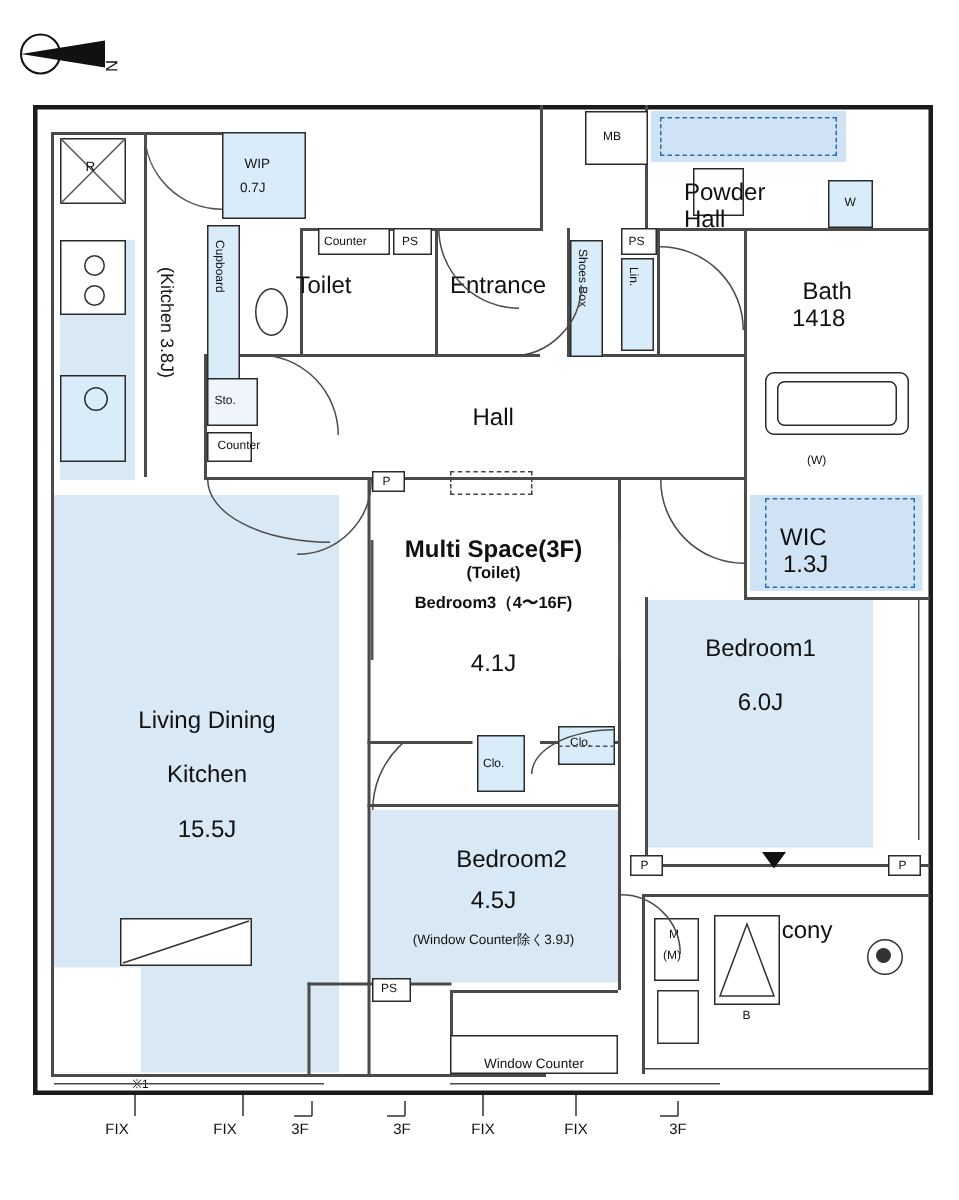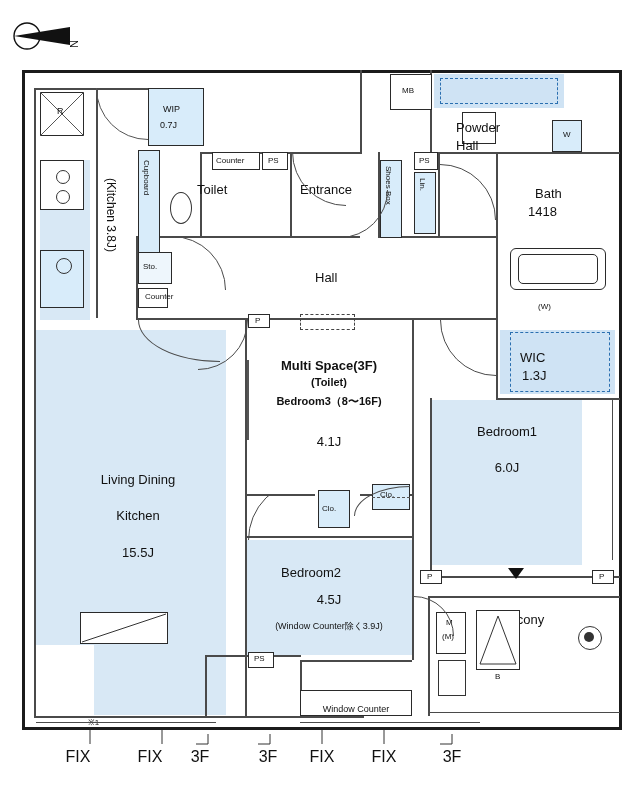--- a/index.html
+++ b/index.html
@@ -8,37 +8,37 @@
     background:#ffffff;
     font-family:"Liberation Sans", sans-serif;
     color:#111;
     position:relative;
     overflow:hidden;
   }
   .root{position:relative;width:639px;height:800px;}
   .abs{position:absolute;}
   .lbl{position:absolute;font-size:11px;color:#111;white-space:nowrap;}
   .lbl.c{transform:translateX(-50%);text-align:left;}
-  .big{font-size:13px;}
+  .big{font-size:16px;}
   .sm{font-size:9px;}
   .xs{font-size:8px;}
   .vert{writing-mode:vertical-rl;text-orientation:mixed;}
   .wall{position:absolute;background:#1b1b1b;}
   .thin{position:absolute;background:#4a4a4a;}
   .room{position:absolute;background:#d8e8f5;}
   .room2{position:absolute;background:#cfe3f4;}
   .white{position:absolute;background:#ffffff;}
   .bx{position:absolute;border:1px solid #2a2a2a;background:#fff;box-sizing:border-box;}
   .bxb{position:absolute;border:1px solid #2a2a2a;background:#d8ecfa;box-sizing:border-box;}
   .dash{position:absolute;border:1px dashed #2a6fb0;box-sizing:border-box;}
   .dashg{position:absolute;border-top:1px dashed #555;}
   .arcwrap{position:absolute;overflow:hidden;}
   .arc{position:absolute;border:1px solid #4a4a4a;border-radius:50%;box-sizing:border-box;}
   .footnote{position:absolute;left:8px;top:776px;font-size:12px;}
-  .fixrow{position:absolute;font-size:16px;}
+  .fixrow{position:absolute;font-size:10px;}
   
   .compass{position:absolute;left:10px;top:14px;width:70px;height:44px;}
 </style>
 </head>
 <body>
 
 <div class="root">
 
   <div class="compass">
     <svg width="70" height="44" viewBox="0 0 70 44">
@@ -183,42 +183,42 @@
 
   <div class="lbl xs" style="left:538px;top:302px;">(W)</div>
 
   <div class="lbl big" style="left:520px;top:350px;">WIC</div>
   <div class="lbl big" style="left:522px;top:368px;">1.3J</div>
 
   <div class="lbl big" style="left:315px;top:270px;">Hall</div>
 
   <div class="lbl big c" style="left:329px;top:358px;font-weight:bold;">Multi Space(3F)</div>
   <div class="lbl c" style="left:329px;top:376px;font-weight:bold;">(Toilet)</div>
-  <div class="lbl c" style="left:329px;top:394px;font-weight:bold;">Bedroom3（8〜16F)</div>
+  <div class="lbl c" style="left:329px;top:394px;font-weight:bold;">Bedroom3（4〜16F)</div>
   <div class="lbl big c" style="left:329px;top:434px;">4.1J</div>
 
   <div class="bx" style="left:248px;top:314px;width:22px;height:14px;"></div>
   <div class="lbl xs" style="left:255px;top:316px;">P</div>
   <div class="bx" style="left:420px;top:570px;width:22px;height:14px;"></div>
   <div class="lbl xs" style="left:427px;top:572px;">P</div>
   <div class="bx" style="left:592px;top:570px;width:22px;height:14px;"></div>
   <div class="lbl xs" style="left:599px;top:572px;">P</div>
 
   <div class="dash" style="left:300px;top:314px;width:55px;height:16px;border-color:#444;"></div>
 
   <div class="bxb" style="left:318px;top:490px;width:32px;height:38px;"></div>
   <div class="lbl xs" style="left:322px;top:504px;">Clo.</div>
   <div class="bxb" style="left:372px;top:484px;width:38px;height:26px;"></div>
   <div class="lbl xs" style="left:380px;top:490px;">Clo.</div>
   <div class="dashg" style="left:372px;top:497px;width:38px;"></div>
 
   <div class="lbl big c" style="left:507px;top:424px;">Bedroom1</div>
   <div class="lbl big c" style="left:507px;top:460px;">6.0J</div>
 
-  <div class="lbl big c" style="left:311px;top:565px;">Bedroom2</div>
+  <div class="lbl big c" style="left:341px;top:565px;">Bedroom2</div>
   <div class="lbl big c" style="left:329px;top:592px;">4.5J</div>
   <div class="lbl sm c" style="left:329px;top:620px;">(Window Counter除く3.9J)</div>
 
   <div class="lbl big c" style="left:138px;top:472px;">Living Dining</div>
   <div class="lbl big c" style="left:138px;top:508px;">Kitchen</div>
   <div class="lbl big c" style="left:138px;top:545px;">15.5J</div>
 
   <div class="lbl vert" style="left:104px;top:178px;font-size:12px;">(Kitchen 3.8J)</div>
 
   <div class="bx" style="left:80px;top:612px;width:88px;height:32px;"></div>

